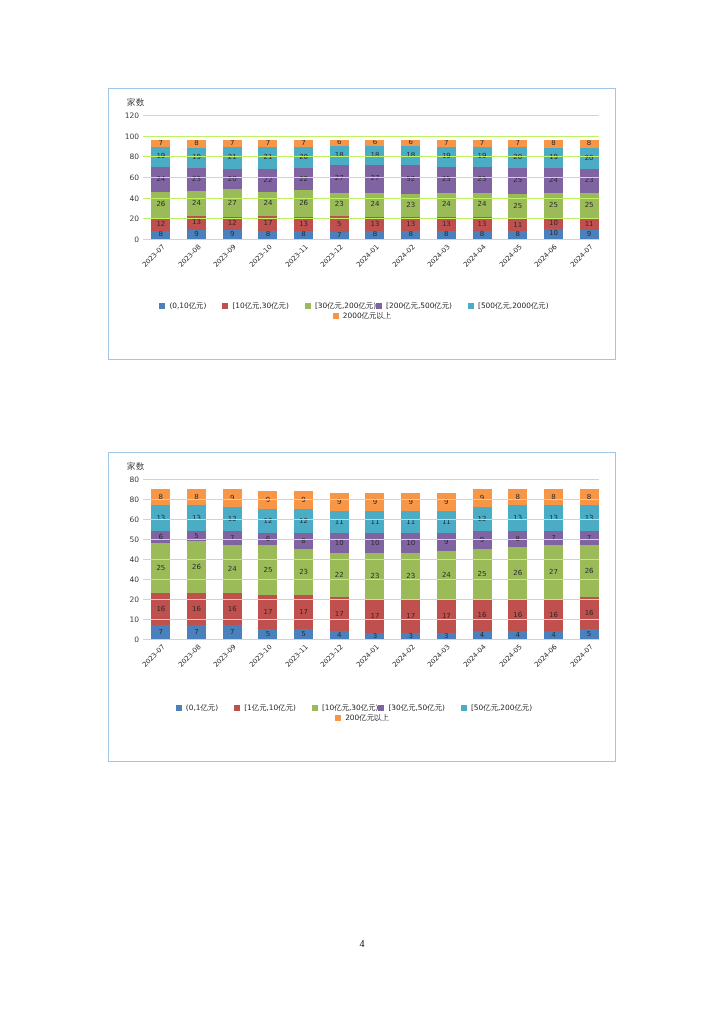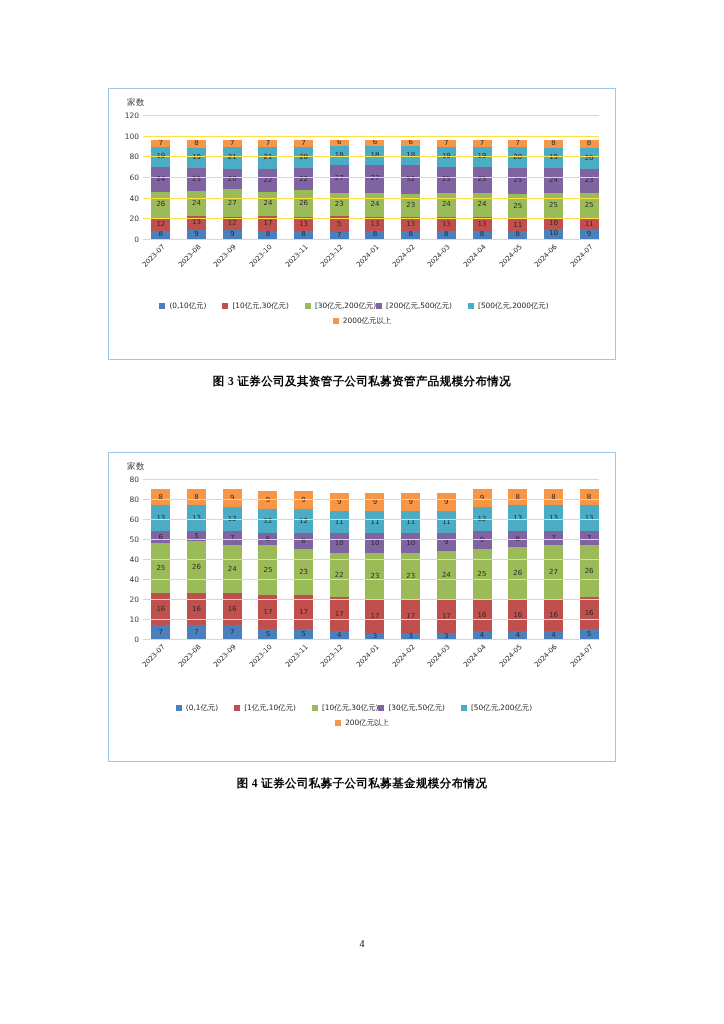--- a/index.html
+++ b/index.html
@@ -47,21 +47,21 @@
     top: 26px;
     border-left: 0;
   }
   #plot-3 { height: 124px; }
   #plot-4 { height: 160px; }
 
   .gridline {
     position: absolute;
     left: 0; right: 8px;
     height: 1px;
-    background: #fde047;
+    background: #bef264;
   }
   .ytick {
     position: absolute;
     right: 100%;
     transform: translateY(-50%);
     margin-right: 4px;
     font-size: 7.5px;
     font-family: "DejaVu Sans", sans-serif;
     color: #3a3a3a;
     white-space: nowrap;
@@ -119,21 +119,20 @@
 
   
   .legend {
     position: absolute;
     left: 0; right: 0;
     display: flex;
     flex-wrap: wrap;
     justify-content: center;
     align-content: flex-start;
     padding: 0 42px;
-    row-gap: 5px;
   }
   #legend-3 { top: 212px; }
   #legend-4 { top: 250px; }
   .legend-item {
     display: flex;
     align-items: center;
     font-size: 7.4px;
     font-family: "DejaVu Sans", sans-serif;
     color: #1f1f1f;
     white-space: nowrap;
@@ -364,21 +363,20 @@
           <div class="legend-item">
             <span class="swatch" style="background: rgb(75, 172, 198);"></span>
             <span>[500亿元,2000亿元)</span>
           </div>
           <div class="legend-item">
             <span class="swatch" style="background: rgb(247, 150, 70);"></span>
             <span>2000亿元以上</span>
           </div>
         </div>
     </div>
-    <div class="caption">图 3   证券公司及其资管子公司私募资管产品规模分布情况</div>
   </div>
 
   <div class="figure-block" id="figure-4">
     <div class="chart-frame" id="chart-4-frame">
       <div class="axis-title">家数</div>
       <div class="plot" id="plot-4">
         <div class="bars" id="bars-4">
             <div class="bar" style="height: 150px;">
               <div class="seg" style="background: rgb(74, 129, 189); height: 9.33333%;">7</div>
               <div class="seg" style="background: rgb(192, 80, 77); height: 21.3333%;">16</div>
@@ -573,18 +571,17 @@
           <div class="legend-item">
             <span class="swatch" style="background: rgb(75, 172, 198);"></span>
             <span>[50亿元,200亿元)</span>
           </div>
           <div class="legend-item">
             <span class="swatch" style="background: rgb(247, 150, 70);"></span>
             <span>200亿元以上</span>
           </div>
         </div>
     </div>
-    <div class="caption">图 4   证券公司私募子公司私募基金规模分布情况</div>
   </div>
 
   <div class="page-number">4</div>
 
 </div>
 
 </body></html>

